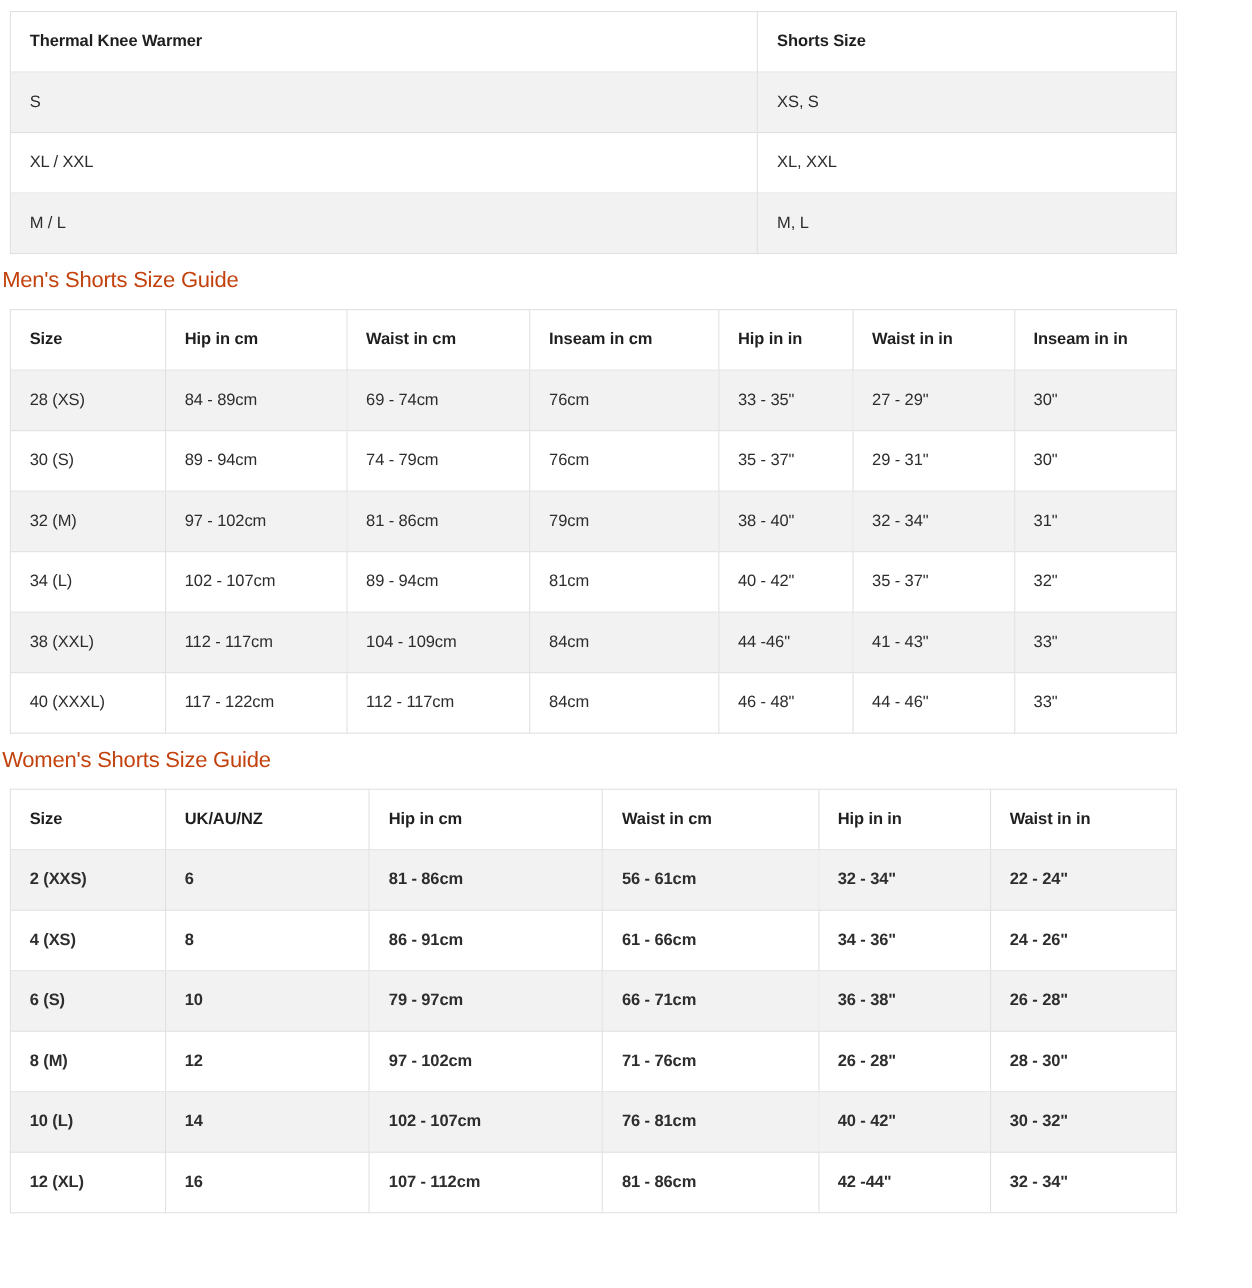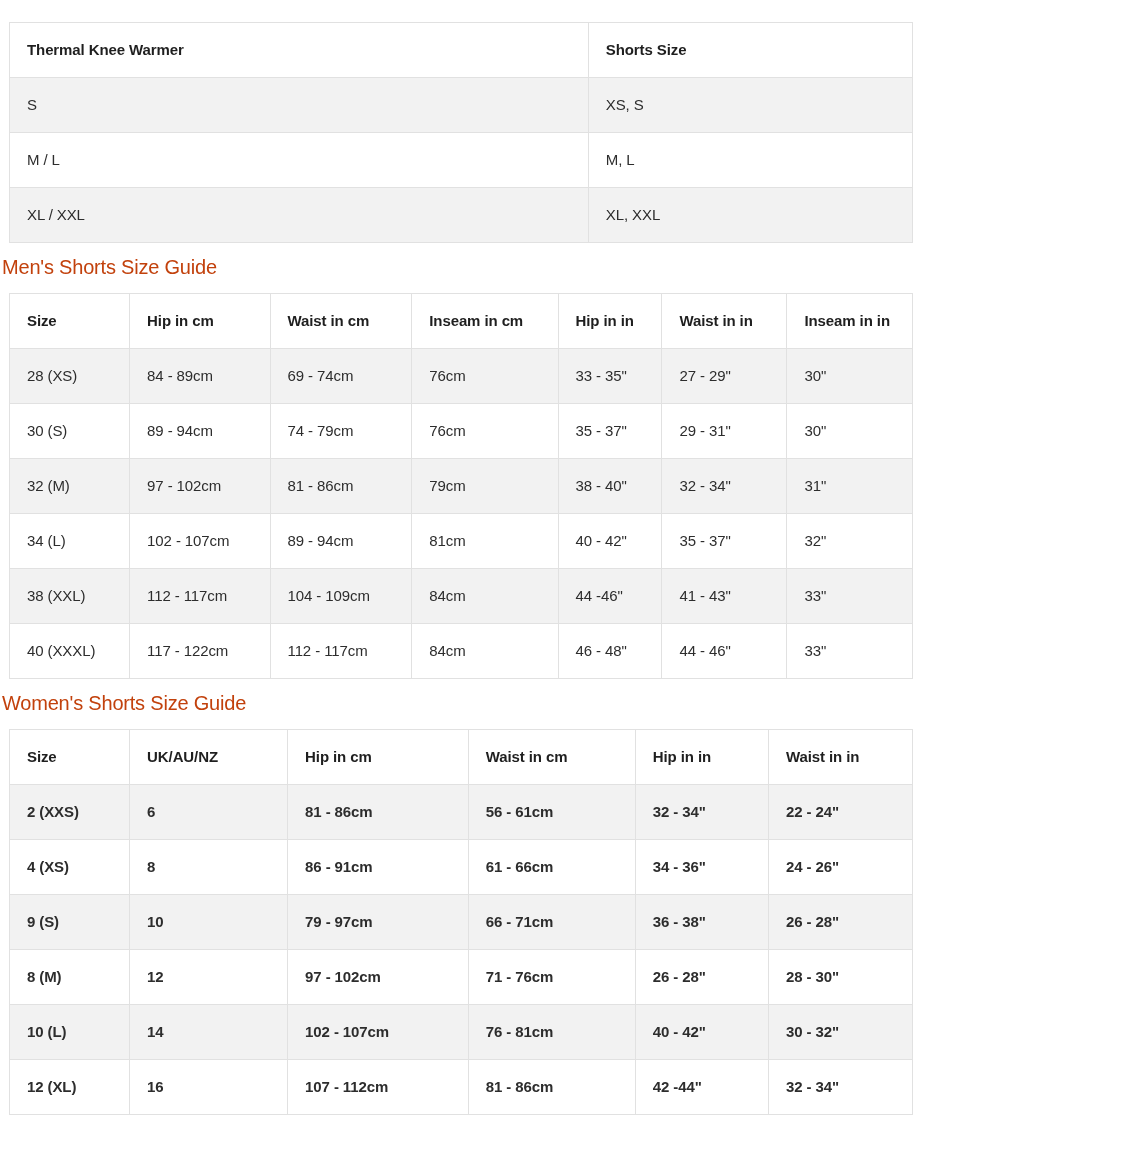--- a/index.html
+++ b/index.html
@@ -9,22 +9,22 @@
     background:#ffffff;
     font-family:"Liberation Sans","DejaVu Sans",sans-serif;
     color:#2d2d2d;
     letter-spacing:-0.1px;
     overflow:hidden;
   }
   .page{padding-top:10px;}
   table.size-table{
     border-collapse:collapse;
     table-layout:fixed;
-    width:904px;
-    margin:12px 10px 0 9px;
+    width:1061px;
+    margin:0 10px 0 9px;
     background:#fff;
   }
   table.size-table th,
   table.size-table td{
     border:1px solid #e1e1e1;
     height:55px;
     box-sizing:border-box;
     padding:0 10px 0 17px;
     text-align:left;
     vertical-align:middle;
@@ -75,26 +75,26 @@
           <th>Thermal Knee Warmer</th>
           <th>Shorts Size</th>
         </tr>
       </thead>
       <tbody>
         <tr>
           <td>S</td>
           <td>XS, S</td>
         </tr>
         <tr>
+          <td>XL / XXL</td>
+          <td>XL, XXL</td>
+        </tr>
+        <tr>
           <td>M / L</td>
           <td>M, L</td>
-        </tr>
-        <tr>
-          <td>XL / XXL</td>
-          <td>XL, XXL</td>
         </tr>
       </tbody>
     </table>
 
   <h2 class="guide-title">Men's Shorts Size Guide</h2>
 
   <table class="size-table mens">
       <thead>
         <tr>
           <th>Size</th>
@@ -188,21 +188,21 @@
         </tr>
         <tr>
           <td>4 (XS)</td>
           <td>8</td>
           <td>86 - 91cm</td>
           <td>61 - 66cm</td>
           <td>34 - 36"</td>
           <td>24 - 26"</td>
         </tr>
         <tr>
-          <td>9 (S)</td>
+          <td>6 (S)</td>
           <td>10</td>
           <td>79 - 97cm</td>
           <td>66 - 71cm</td>
           <td>36 - 38"</td>
           <td>26 - 28"</td>
         </tr>
         <tr>
           <td>8 (M)</td>
           <td>12</td>
           <td>97 - 102cm</td>

